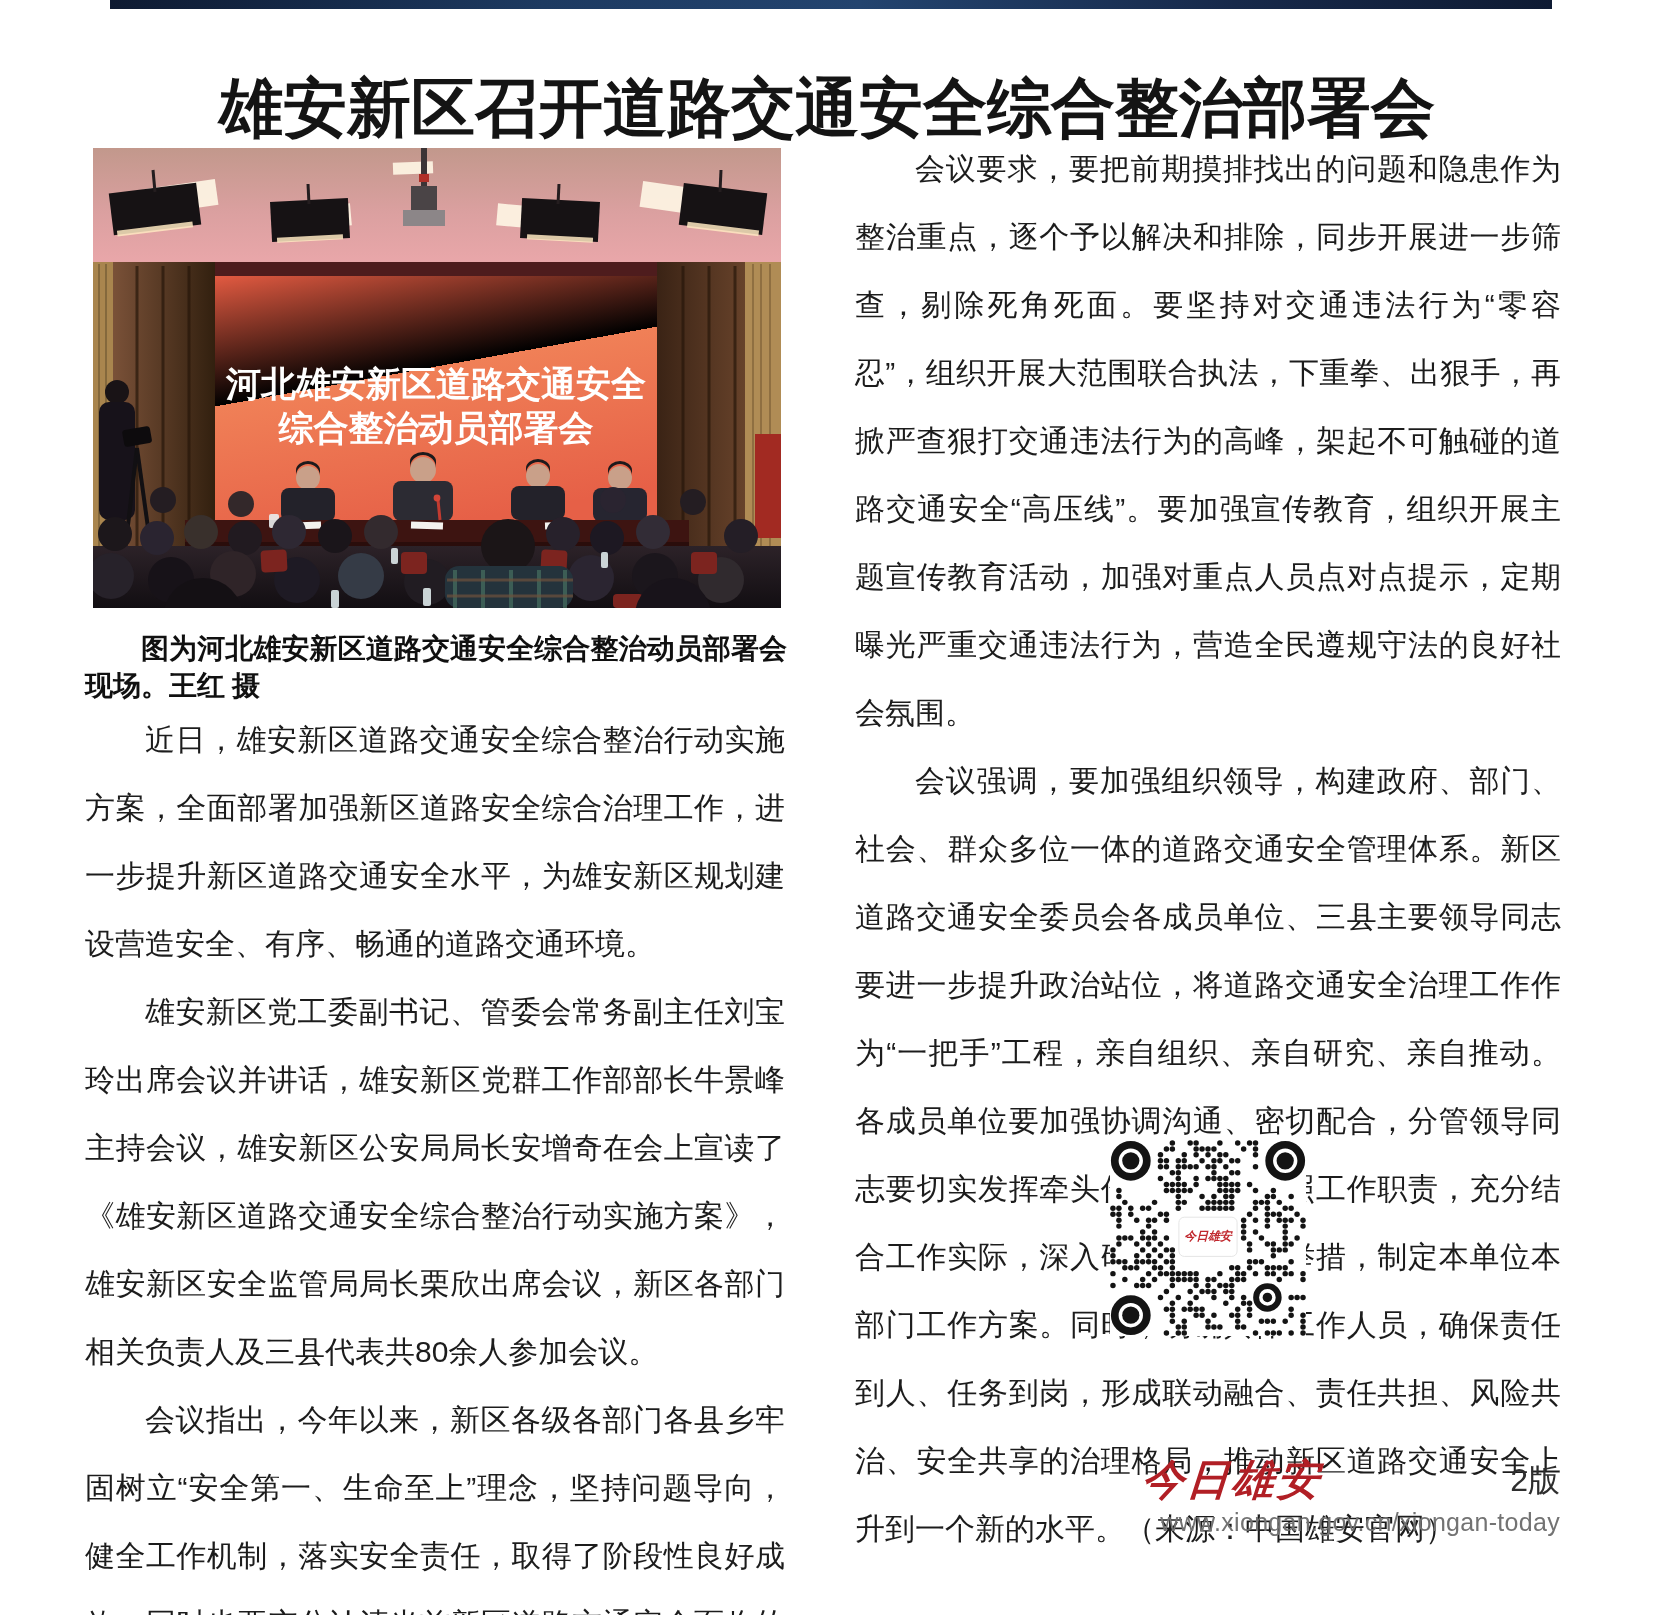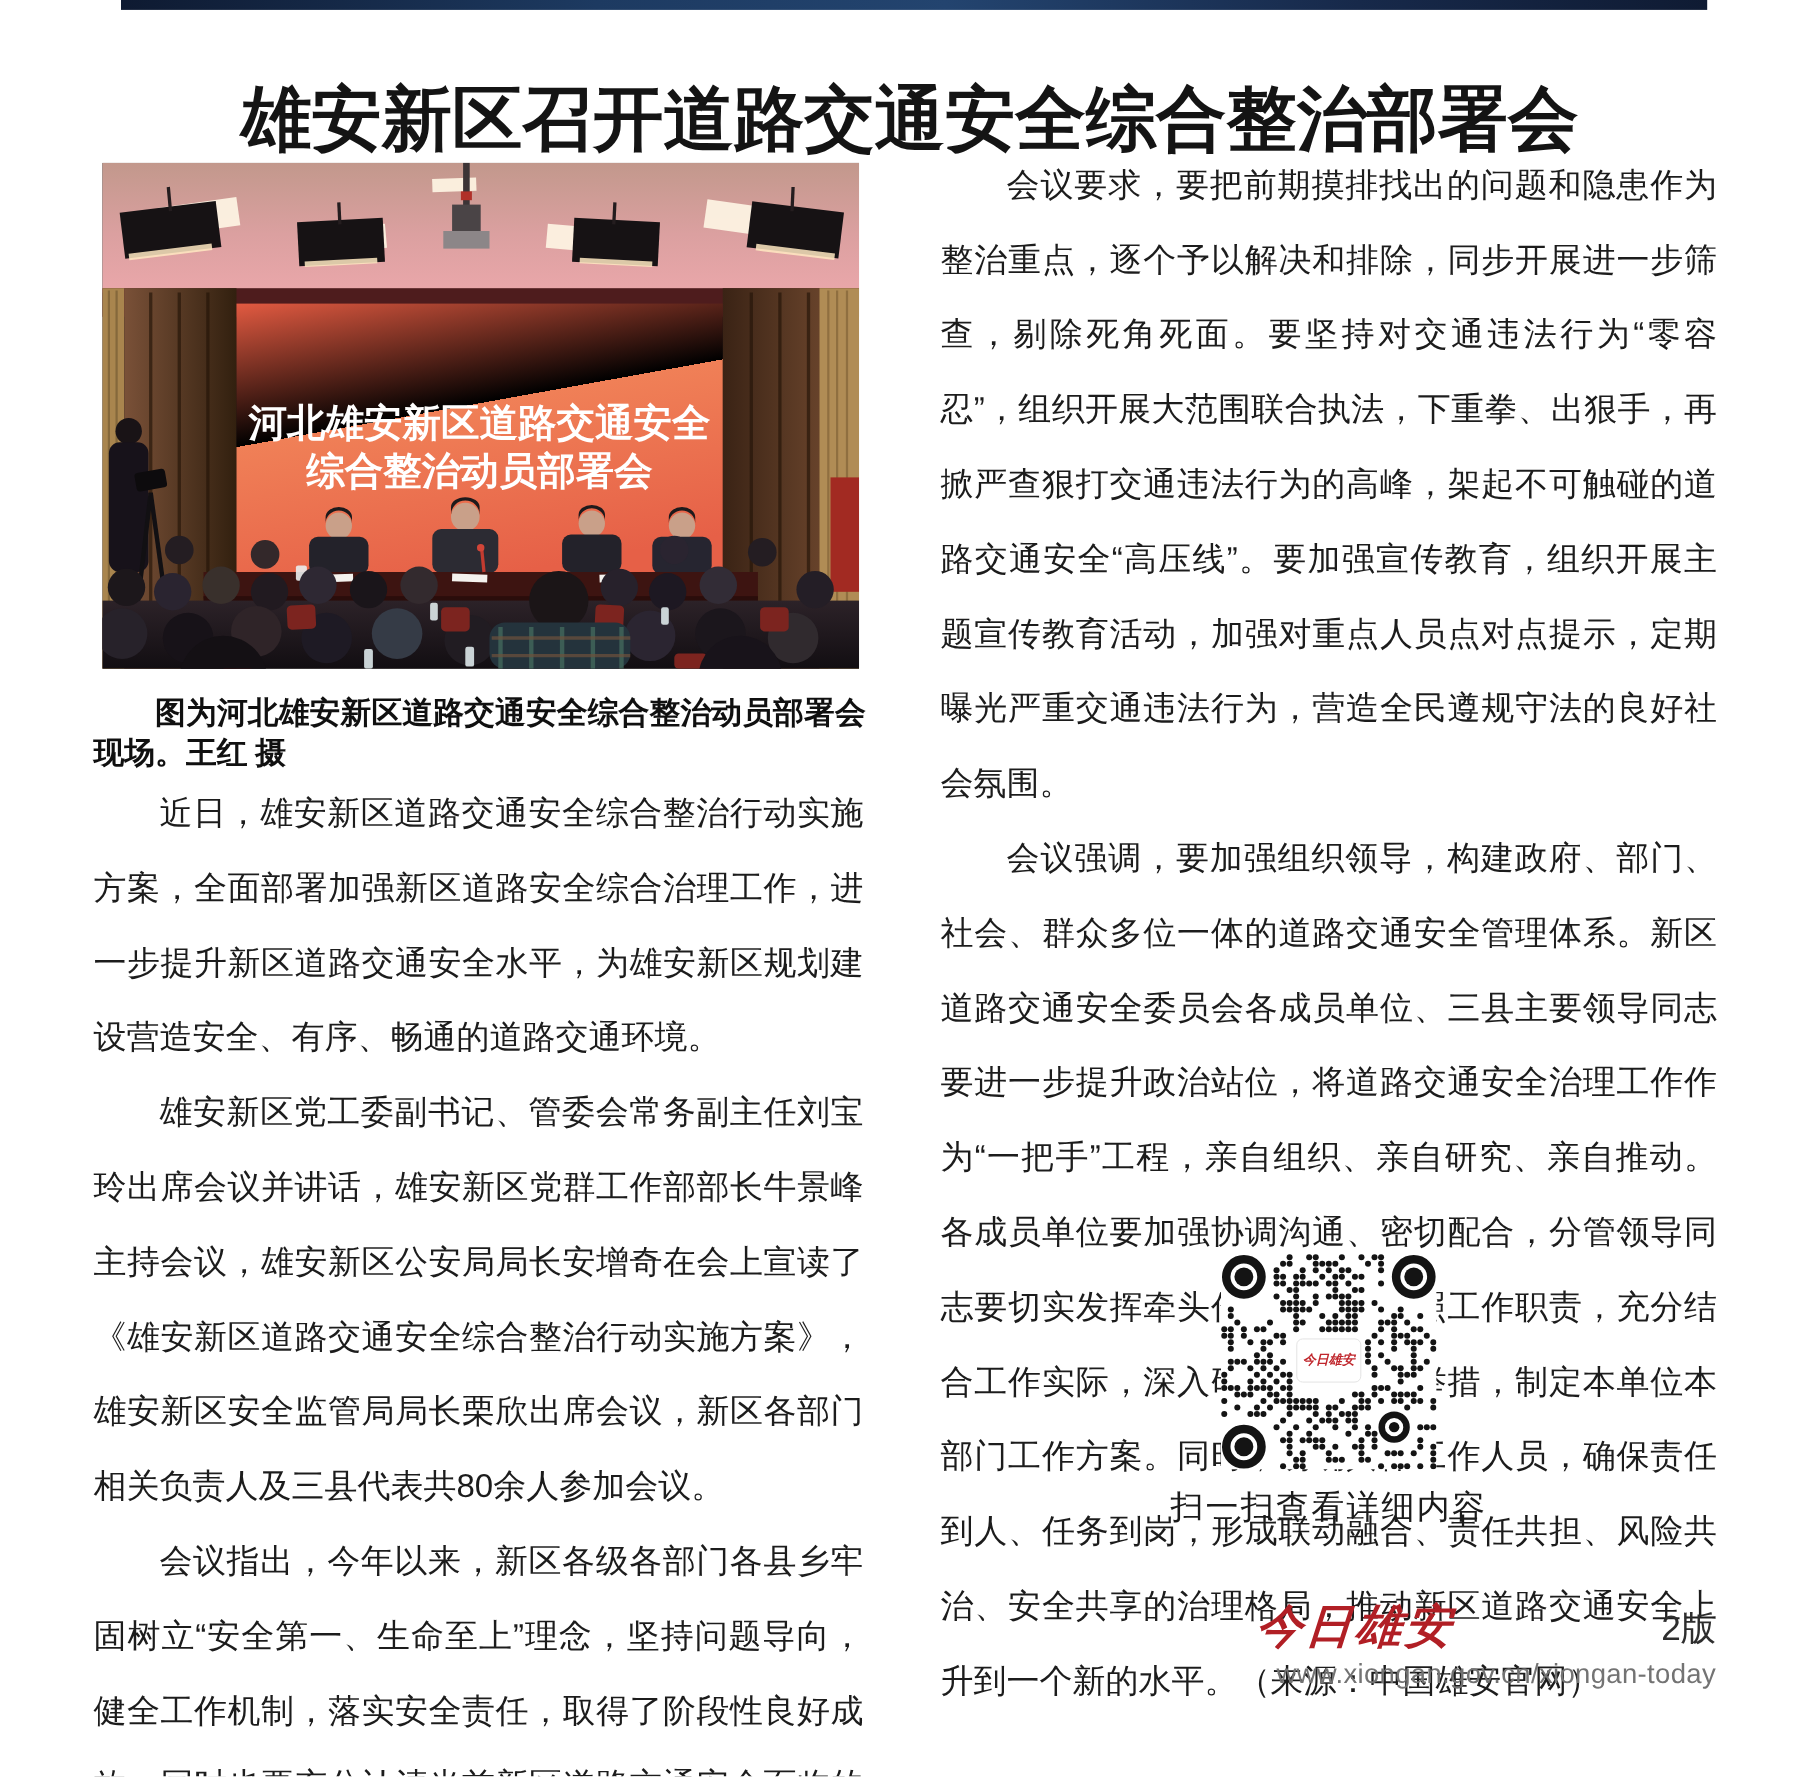--- a/index.html
+++ b/index.html
@@ -592,21 +592,20 @@
           <circle cx="29.5" cy="3.5" r="1.45" fill="#141414" stroke="none"></circle>
         <circle cx="3.5" cy="29.5" r="2.7" stroke-width="1.3"></circle>
           <circle cx="3.5" cy="29.5" r="1.45" fill="#141414" stroke="none"></circle>
         <circle cx="26.5" cy="26.5" r="1.9" stroke-width="1.0"></circle>
           <circle cx="26.5" cy="26.5" r="0.8" fill="#141414" stroke="none"></circle>
       </g>
 
       <rect x="11.6" y="13.0" width="9.8" height="6.6" rx="0.9" fill="#ffffff" stroke="#e2e2e2" stroke-width="0.15"></rect>
       <text x="16.5" y="16.9" text-anchor="middle" font-size="2.0" font-weight="bold" font-style="italic" font-family="Liberation Serif, serif" fill="#c0272d">今日雄安</text>
     </svg>
-    <div class="qr-hint">扫一扫查看详细内容</div>
   </div>
 
   <div class="footer">
     <div class="footer-row">
       <span class="logo">今日雄安</span>
       <span class="page-num">2版</span>
     </div>
     <div class="url">www.xiongan.gov.cn/xiongan-today</div>
   </div>
 

